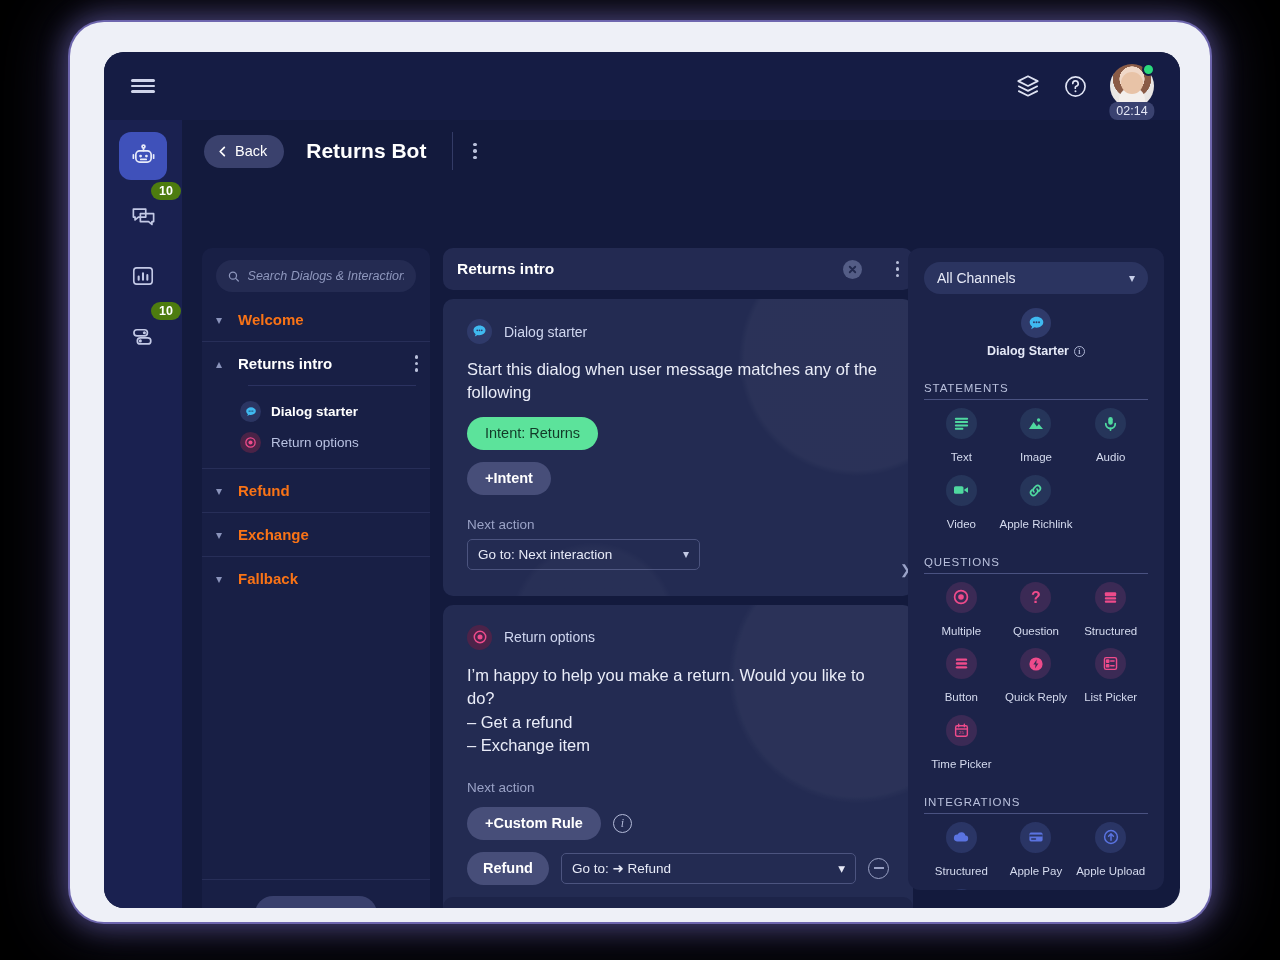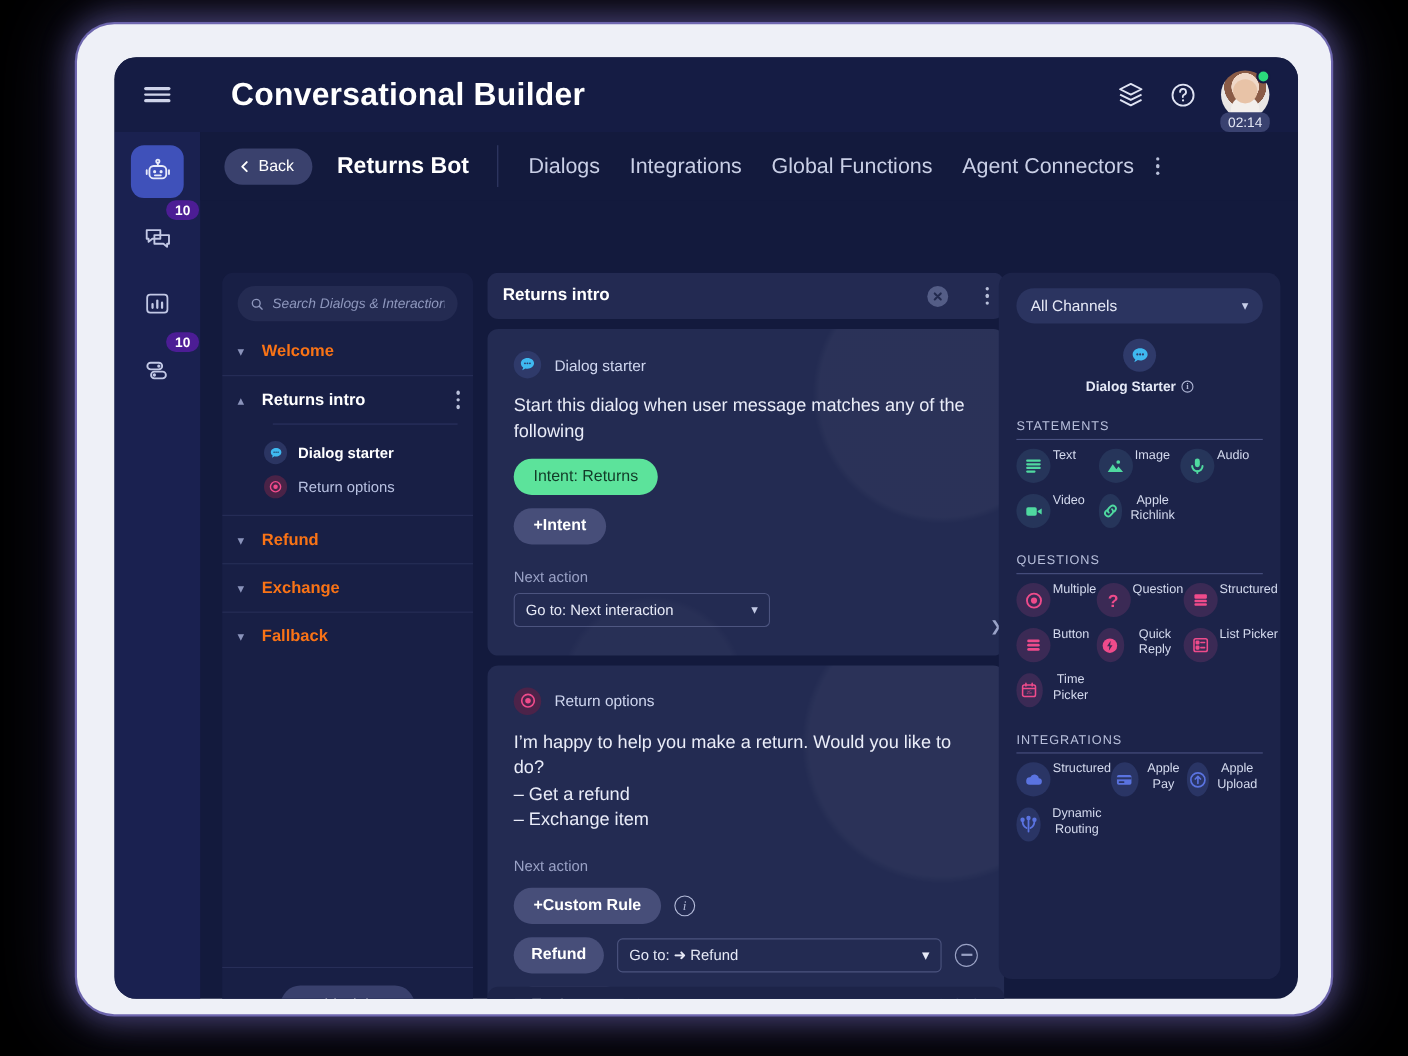--- a/index.html
+++ b/index.html
@@ -94,21 +94,21 @@
   .rail-item {
     position: relative;
     width: 48px; height: 48px; margin: 12px auto 0;
     border-radius: 12px;
     display:flex; align-items:center; justify-content:center;
     cursor: pointer;
   }
   .rail-item.active { background:#3f51ba; }
   .rail-badge {
     position:absolute; right:-14px; top:-10px;
-    background:#4c1d95; color:#fff;
+    background:#4d7c0f; color:#fff;
     font-size:12.5px; font-weight:bold;
     border-radius:11px; padding:2px 8px;
   }
 
   
   .navstrip {
     position:absolute; left:78px; top:68px; right:0; height:62px;
     background:#131a3d;
     display:flex; align-items:center;
   }
@@ -287,21 +287,21 @@
     display:flex; align-items:center; justify-content:center;
     font-family:"Liberation Serif", serif;
   }
   .sec-title {
     color:#b9c0dc; font-size:11.5px; letter-spacing:.9px;
     margin-top:24px; margin-bottom:5px;
   }
   .sec-rule { height:1px; background:#4a5281; margin-bottom:8px; }
   .grid { display:grid; grid-template-columns:repeat(3,1fr); row-gap:10px; }
   .comp {
-    display:flex; gap:2px;
+    display:flex; flex-direction:column; align-items:center; gap:12px;
     cursor:pointer;
   }
   .comp-ic {
     width:31px; height:31px; border-radius:50%;
     display:flex; align-items:center; justify-content:center;
   }
   .comp-ic.g { background:#26355a; }
   .comp-ic.p { background:#3b2a55; }
   .comp-ic.b { background:#2a3565; }
   .comp-lbl { color:#d4daee; font-size:11.5px; text-align:center; line-height:1.2; }
@@ -326,21 +326,20 @@
 <div id="device-screen">
 
   <div class="topbar">
     <div class="hamburger">
       <div>
           <span></span>
           <span></span>
           <span></span>
         </div>
     </div>
-    <div class="app-title">Conversational Builder</div>
     <div class="topbar-right">
       <div class="ic-btn">
         <svg width="26" height="26" viewBox="0 0 24 24" fill="none" stroke="#dfe3f3" stroke-width="1.6" stroke-linejoin="round">
           <path d="M12 3 3 7.5 12 12l9-4.5L12 3Z"></path>
             <path d="M3 12l9 4.5L21 12"></path>
             <path d="M3 16.5 12 21l9-4.5"></path>
         </svg>
       </div>
       <div class="ic-btn">
         <svg width="25" height="25" viewBox="0 0 24 24" fill="none" stroke="#dfe3f3" stroke-width="1.6">
@@ -396,26 +395,20 @@
 
   <div class="navstrip">
     <div class="back-btn">
       <svg width="11" height="11" viewBox="0 0 12 12" fill="none" stroke="#fff" stroke-width="1.9" stroke-linecap="round" stroke-linejoin="round">
           <path d="M8 1.5 3.5 6 8 10.5"></path>
         </svg>
       <span>Back</span>
     </div>
     <div class="bot-name">Returns Bot</div>
     <div class="nav-sep"></div>
-    <div class="tabs">
-      <div class="tab">Dialogs</div>
-      <div class="tab">Integrations</div>
-      <div class="tab">Global Functions</div>
-      <div class="tab">Agent Connectors</div>
-    </div>
     <div class="kebab">
         <i></i>
         <i></i>
         <i></i>
       </div>
   </div>
 
   <div class="dialog-panel">
     <div class="search-box">
       <svg width="13" height="13" viewBox="0 0 14 14" fill="none" stroke="#8e97bd" stroke-width="1.5" stroke-linecap="round">

